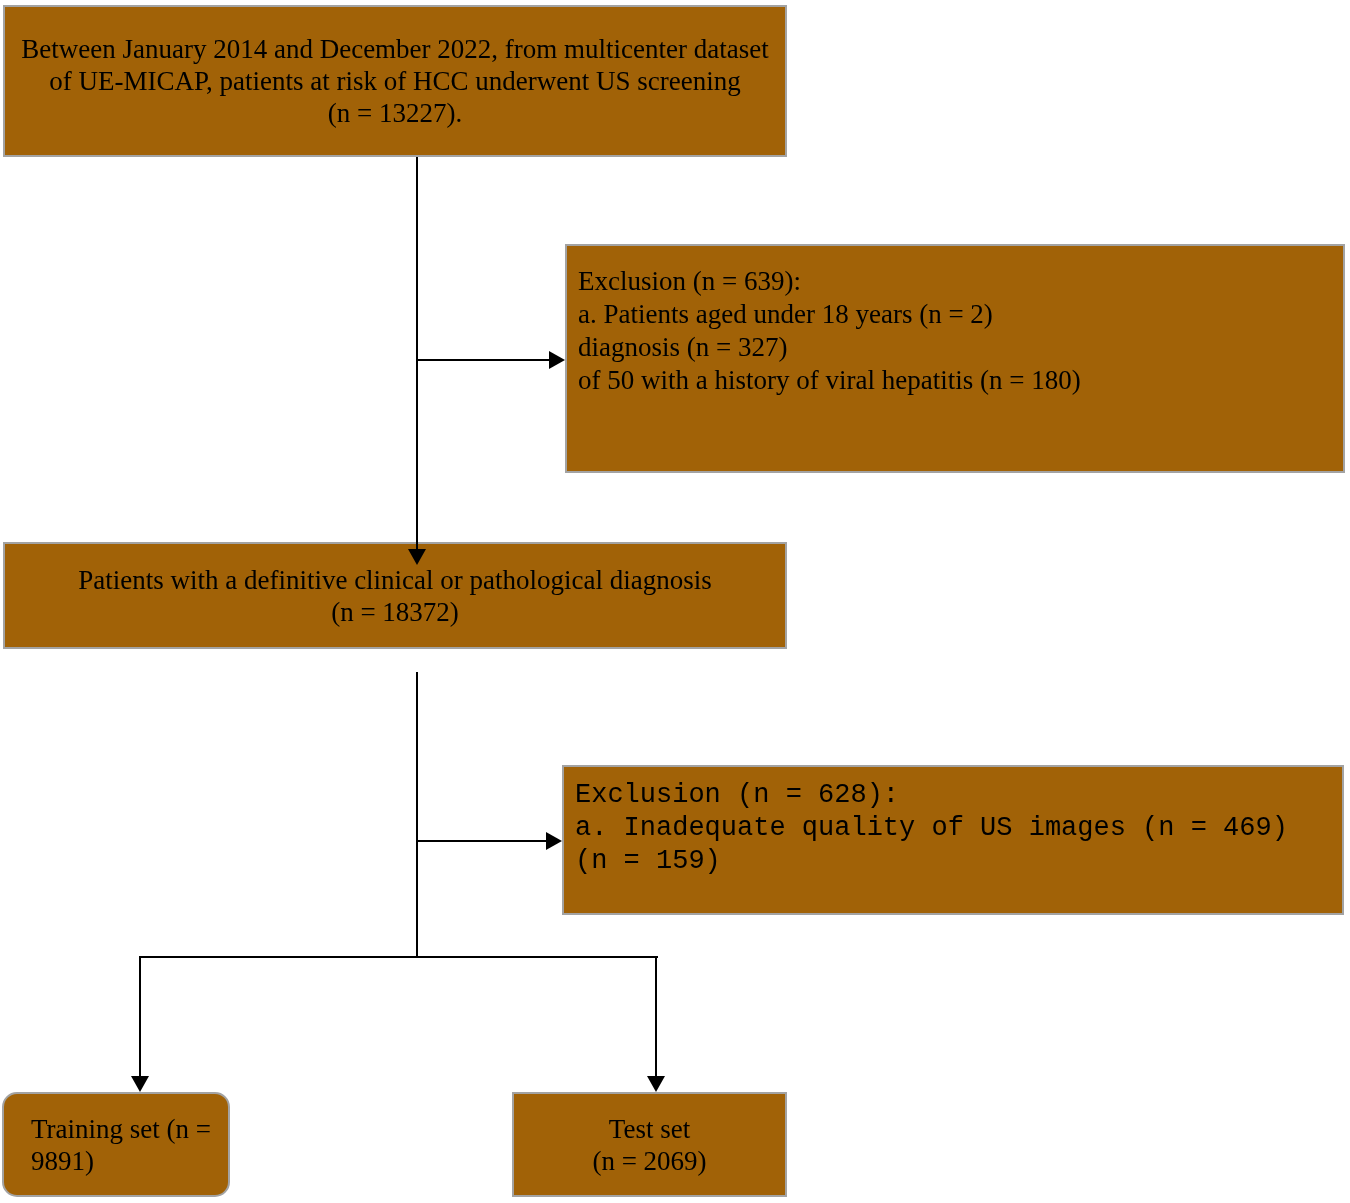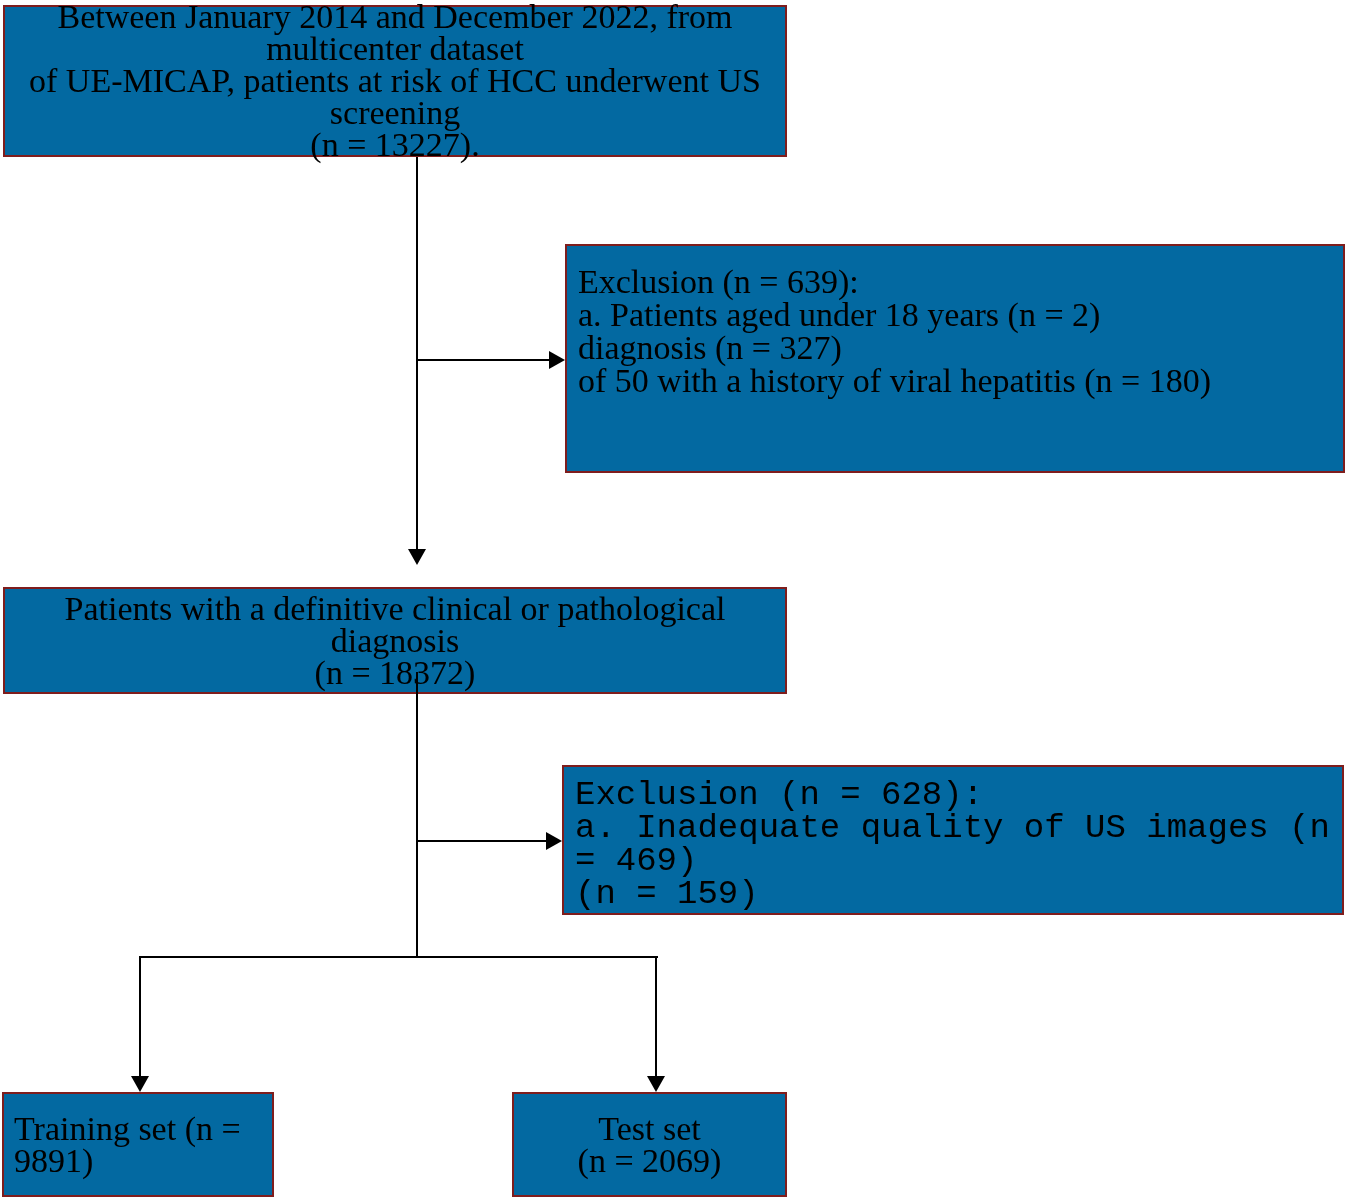--- a/index.html
+++ b/index.html
@@ -8,23 +8,23 @@
     width: 1350px;
     height: 1203px;
     background: #ffffff;
     color: #000000;
     font-family: "Liberation Serif", "DejaVu Serif", serif;
     overflow: hidden;
   }
   .node {
     position: absolute;
     box-sizing: border-box;
-    border: 2px solid #7f1d1d;
-    background: #0369a1;
-    font-size: 34px;
+    border: 2px solid #a3a3a3;
+    background: #a16207;
+    font-size: 27px;
   }
   .center-text {
     display: flex;
     flex-direction: column;
     justify-content: center;
     text-align: center;
     line-height: 32px;
   }
   .left-text {
     text-align: left;
@@ -47,23 +47,23 @@
   .arrow-right {
     position: absolute; width: 0; height: 0;
     border-top: 9px solid transparent;
     border-bottom: 9px solid transparent;
     border-left: 16px solid #000000;
   }
 
   
   #screening-box { left: 3px;   top: 5px;    width: 784px; height: 152px; }
   #exclusion-1-box { left: 565px; top: 244px;  width: 780px; height: 229px; padding: 19px 6px 4px 11px; }
-  #diagnosis-box { left: 3px;   top: 587px;  width: 784px; height: 107px; }
+  #diagnosis-box { left: 3px;   top: 542px;  width: 784px; height: 107px; }
   #exclusion-2-box { left: 562px; top: 765px;  width: 782px; height: 150px; padding: 12px 6px 0 11px; font-family: Liberation Mono, monospace; }
-  #training-box  { left: 2px;   top: 1092px; width: 272px; height: 105px; padding-left: 10px; }
+  #training-box  { left: 2px;   top: 1092px; width: 228px; height: 105px; padding-left: 27px; border-radius: 15px; }
   #test-box      { left: 512px; top: 1092px; width: 275px; height: 105px; }
 
   
   #v-line-1 { left: 416px; top: 157px; width: 2px; height: 392px; }
   #ah-diagnosis { left: 408px; top: 549px; }
   #h-line-1 { left: 417px; top: 359px; width: 132px; height: 2px; }
   #ah-exclusion-1 { left: 549px; top: 351px; }
   #v-line-2 { left: 416px; top: 672px; width: 2px; height: 286px; }
   #h-line-2 { left: 417px; top: 840px; width: 129px; height: 2px; }
   #ah-exclusion-2 { left: 546px; top: 832px; }

